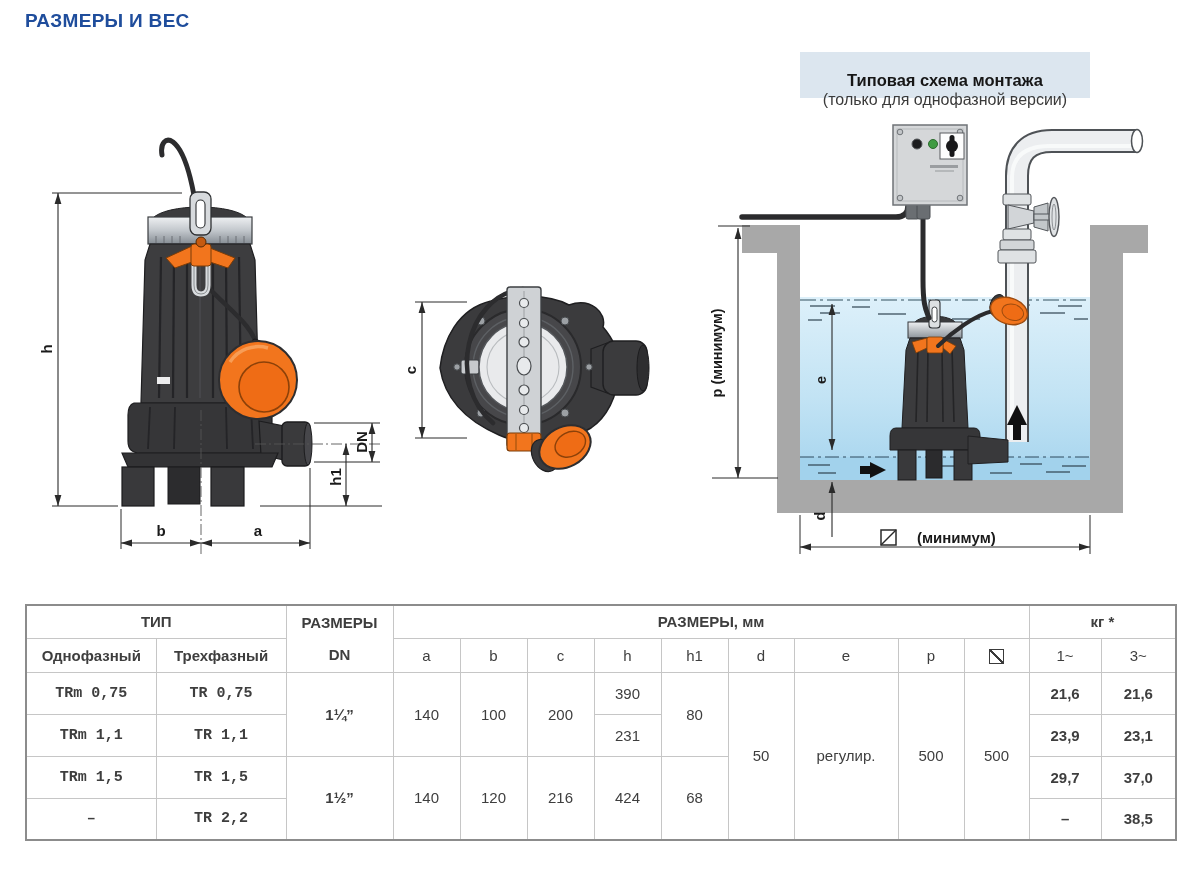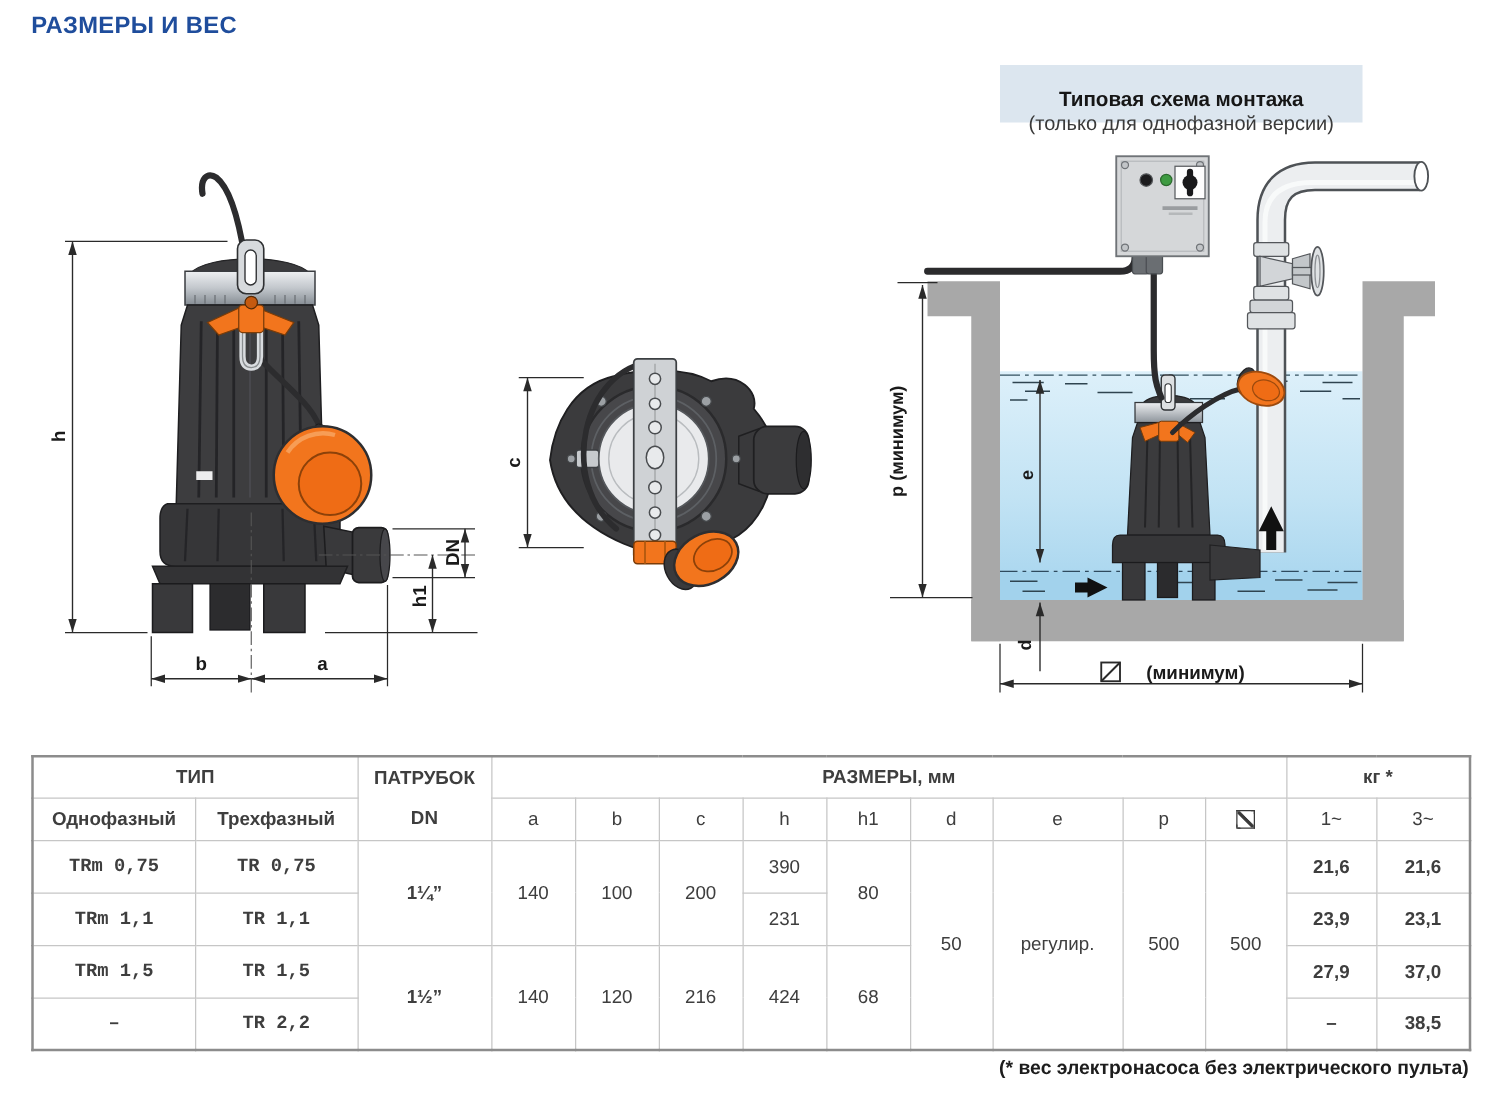--- a/index.html
+++ b/index.html
@@ -399,21 +399,21 @@
           <col style="width:66px">
         <col style="width:65px">
           <col style="width:72px">
           <col style="width:75px">
       </colgroup>
       <tbody>
           <tr class="hr1">
         <td colspan="2" class="b">ТИП</td>
         <td rowspan="2" class="b tl tb">
           <div class="twoLine">
-            <div>ПАТРУБОК</div>
+            <div>РАЗМЕРЫ</div>
             <div>DN</div>
           </div>
         </td>
         <td colspan="9" class="b tl">РАЗМЕРЫ, мм</td>
         <td colspan="2" class="b tl">кг *</td>
       </tr>
       <tr class="hr2">
         <td class="b tb">Однофазный</td>
         <td class="b tb">Трехфазный</td>
         <td class="tl tb">a</td>
@@ -453,28 +453,27 @@
       </tr>
       <tr class="br">
         <td class="b ta tt">TRm 1,5</td>
         <td class="b ta tt">TR 1,5</td>
         <td rowspan="2" class="b tl tt">1½”</td>
         <td rowspan="2" class="tl tt">140</td>
         <td rowspan="2" class="tt">120</td>
         <td rowspan="2" class="tt">216</td>
         <td rowspan="2" class="tt">424</td>
         <td rowspan="2" class="tt">68</td>
-        <td class="b tl tt">27,9</td>
+        <td class="b tl tt">29,7</td>
         <td class="b tt">37,0</td>
       </tr>
       <tr class="br">
         <td class="b ta">–</td>
         <td class="b ta">TR 2,2</td>
         <td class="b tl">–</td>
         <td class="b">38,5</td>
       </tr>
     </tbody>
       </table>
   </div>
 
-  <div class="footnote">(* вес  электронасоса без электрического пульта)</div>
 
 </div>
 
 </body></html>

